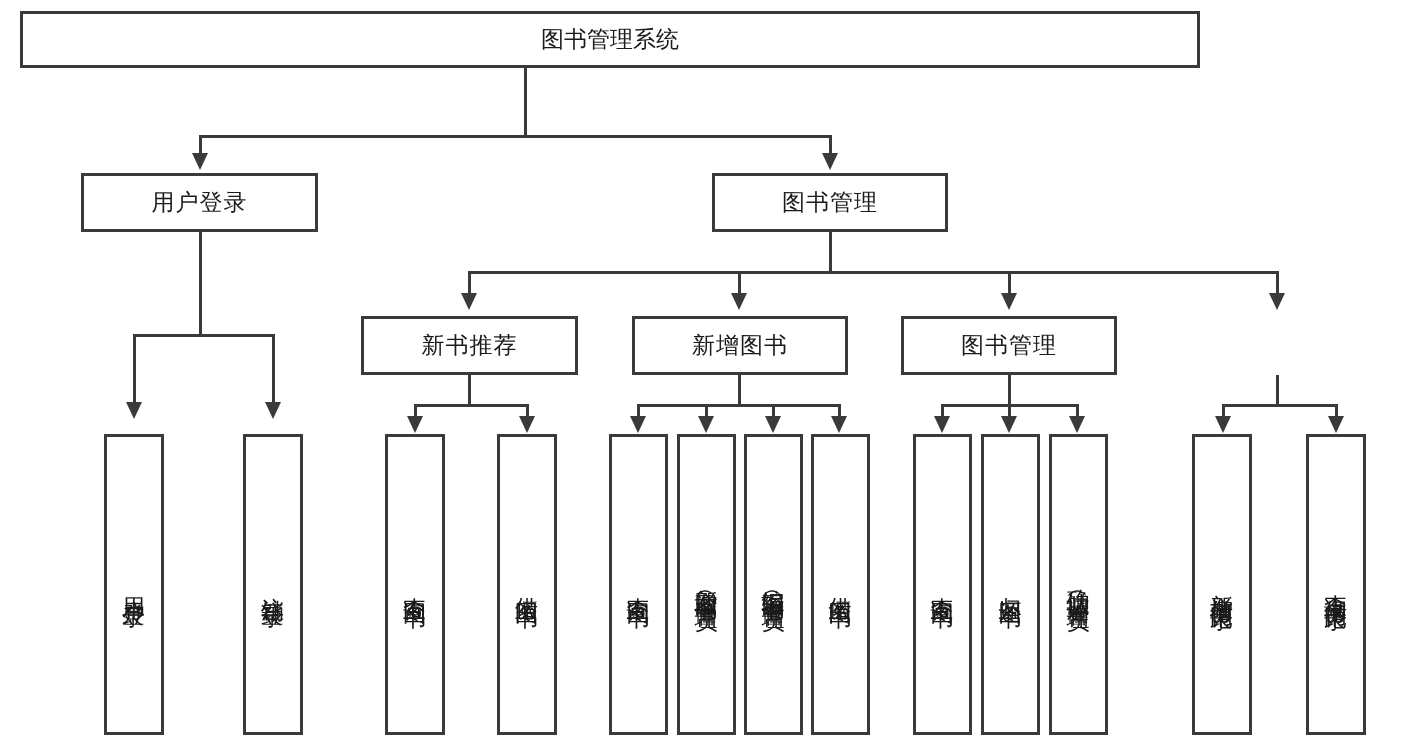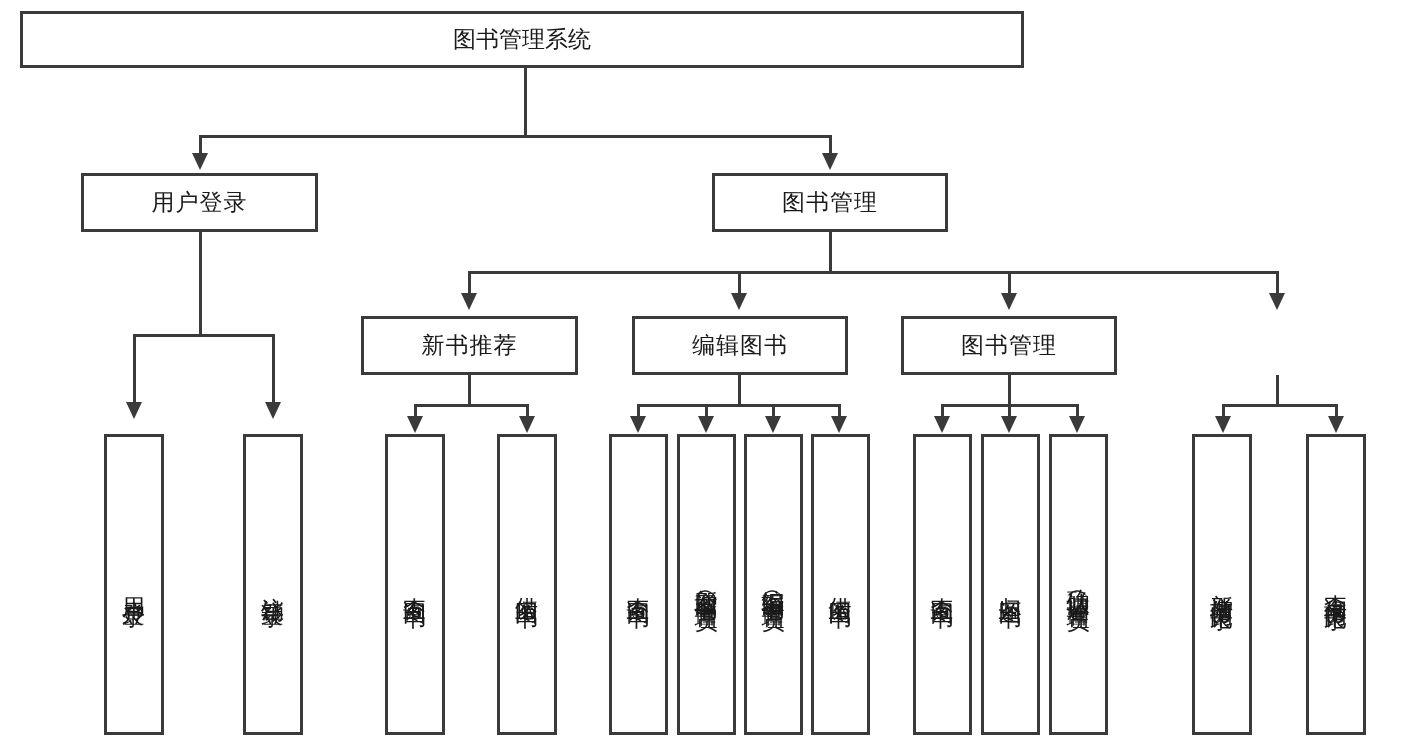--- a/index.html
+++ b/index.html
@@ -74,21 +74,21 @@
     font-size: 19px;
     white-space: nowrap;
     letter-spacing: 0.5px;
   }
 </style>
 </head>
 <body>
 
 <div id="canvas">
 
-  <div class="node node-root" style="left:20px; top:11px; width:1004px; height:57px;">
+  <div class="node node-root" style="left:20px; top:11px; width:1180px; height:57px;">
     <span>图书管理系统</span>
   </div>
 
   <div class="seg vline" style="left:524px; top:68px; width:3px; height:69px;"></div>
 
   <div class="seg hline" style="left:199px; top:135px; width:633px; height:3px;"></div>
 
   <div class="seg vline" style="left:199px; top:135px; width:3px; height:20px;"></div>
   <div class="arrow" style="left:192px; top:153px;"></div>
 
@@ -117,21 +117,21 @@
   <div class="arrow" style="left:731px; top:293px;"></div>
   <div class="seg vline" style="left:1008px; top:271px; width:3px; height:24px;"></div>
   <div class="arrow" style="left:1001px; top:293px;"></div>
   <div class="seg vline" style="left:1276px; top:271px; width:3px; height:24px;"></div>
   <div class="arrow" style="left:1269px; top:293px;"></div>
 
   <div class="node node-h" style="left:361px; top:316px; width:217px; height:59px;">
     <span>新书推荐</span>
   </div>
   <div class="node node-h" style="left:632px; top:316px; width:216px; height:59px;">
-    <span>编辑图书</span>
+    <span>新增图书</span>
   </div>
   <div class="node node-h" style="left:901px; top:316px; width:216px; height:59px;">
     <span>图书管理</span>
   </div>
 
   <div class="seg vline" style="left:468px; top:375px; width:3px; height:31px;"></div>
   <div class="seg hline" style="left:414px; top:404px; width:115px; height:3px;"></div>
   <div class="seg vline" style="left:414px; top:404px; width:3px; height:14px;"></div>
   <div class="arrow" style="left:407px; top:416px;"></div>
   <div class="seg vline" style="left:526px; top:404px; width:3px; height:14px;"></div>

